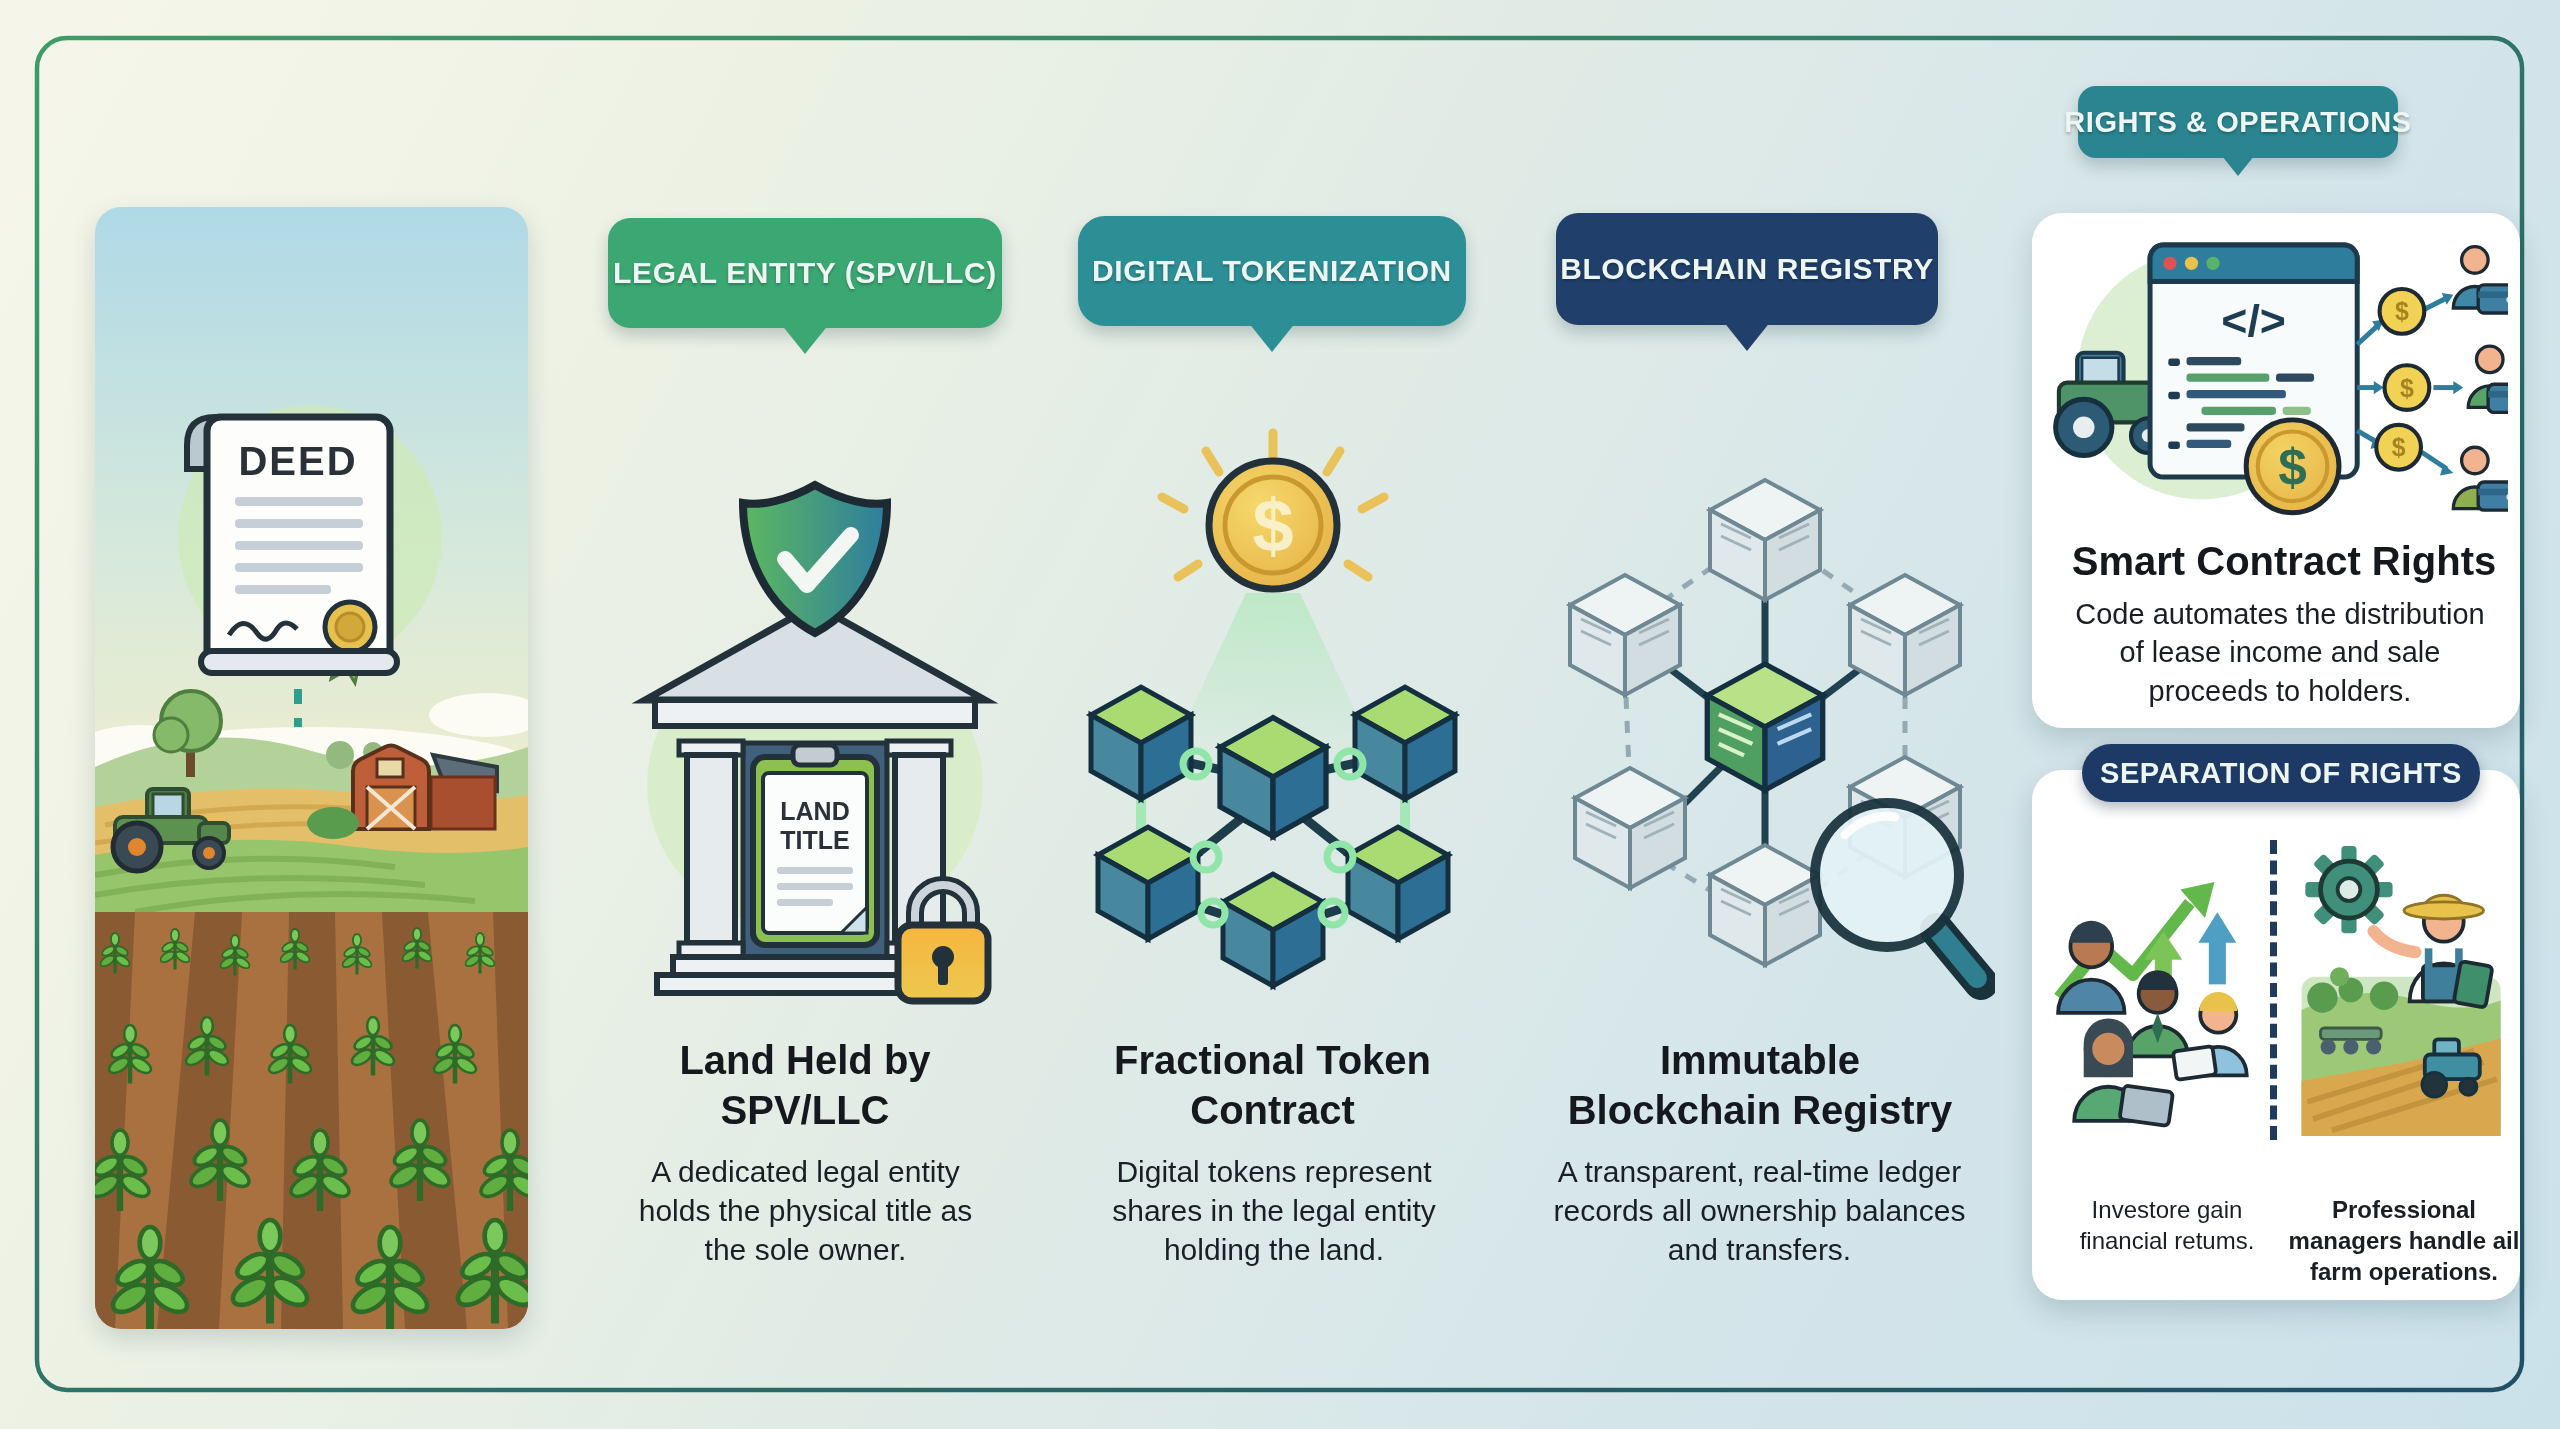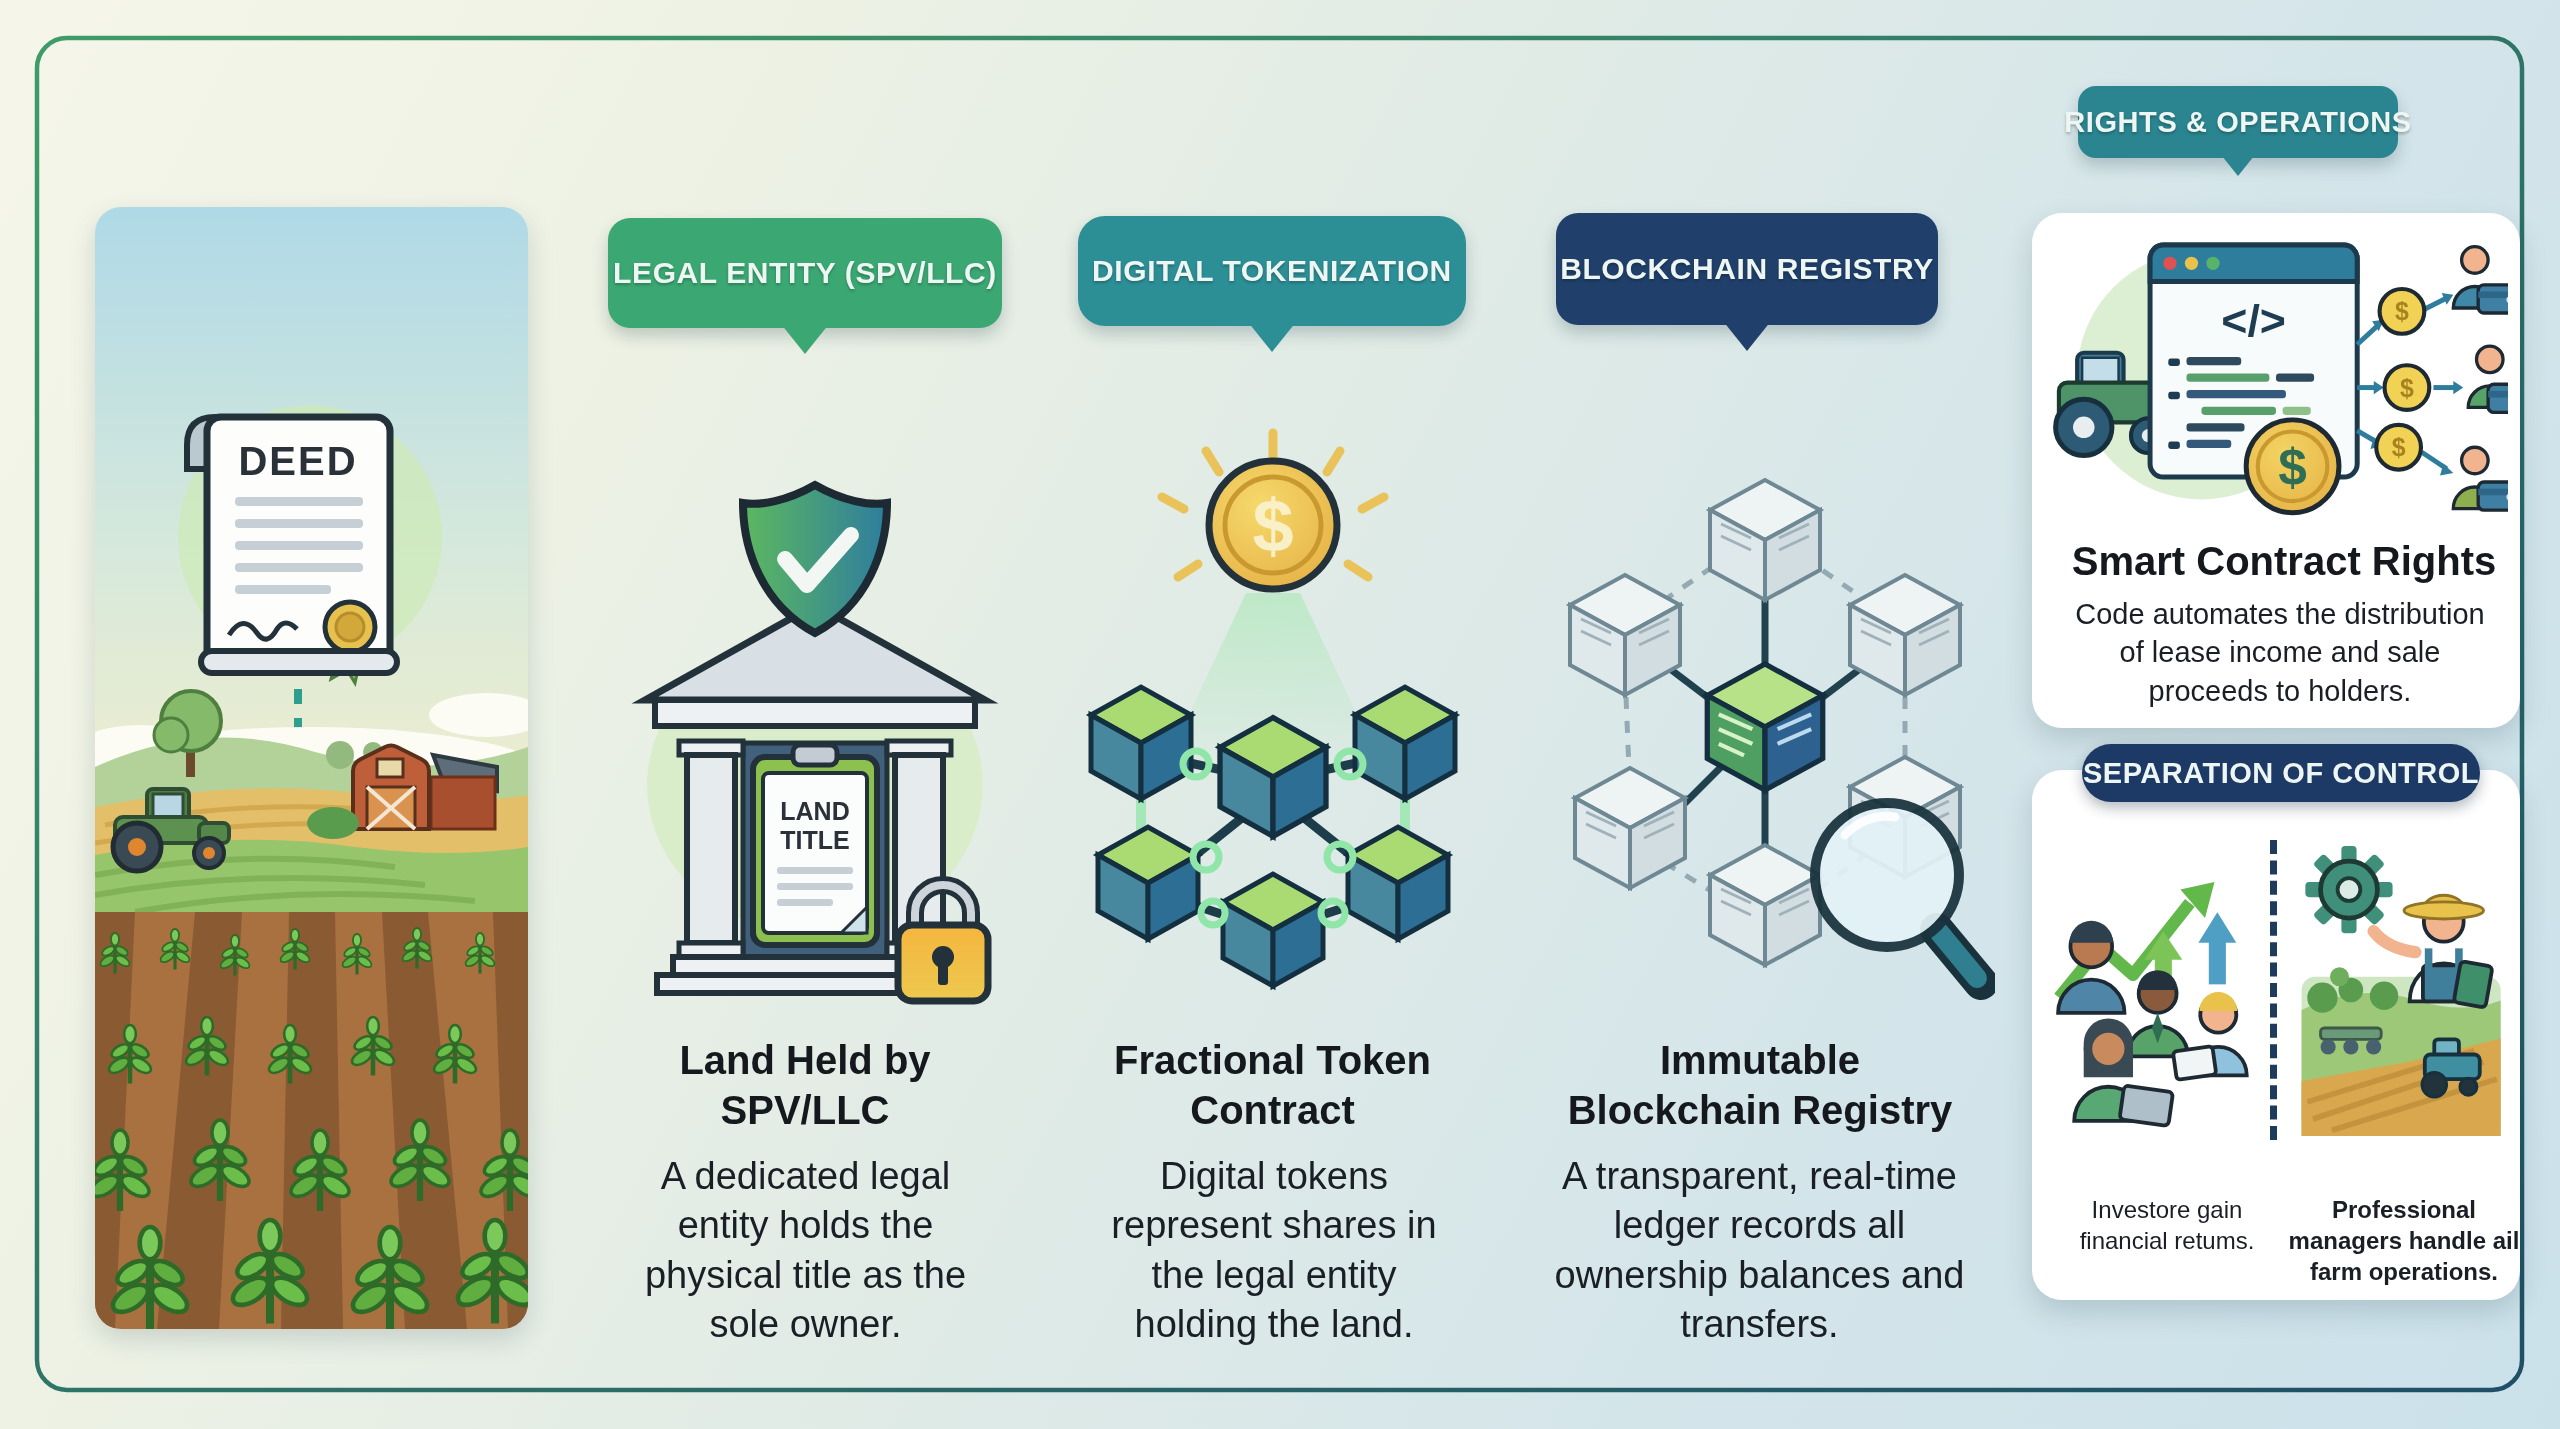--- a/index.html
+++ b/index.html
@@ -34,21 +34,21 @@
   .banner-green .banner-label,.banner-teal .banner-label,.banner-navy .banner-label{font-size:30px;}
   .banner-rights{left:2078px;top:86px;width:320px;height:72px;border-radius:18px;background:var(--rights-banner);}
   .banner-rights .banner-label{font-size:29px;}
   .banner-rights .tail{bottom:-18px;border-left:16px solid transparent;border-right:16px solid transparent;border-top:20px solid var(--rights-banner);}
   
   .col-icon{position:absolute;}
   .col-icon svg{display:block;width:100%;height:100%;}
   .col-title{position:absolute;text-align:center;color:var(--title-text);font-weight:700;
     font-size:40px;line-height:1.25;}
   .col-title span{display:block;}
-  .col-desc{position:absolute;text-align:center;color:var(--body-text);font-size:38px;line-height:1.3;margin:0;}
+  .col-desc{position:absolute;text-align:center;color:var(--body-text);font-size:30px;line-height:1.3;margin:0;}
   
   .card{position:absolute;background:var(--card-bg);border-radius:30px;
     box-shadow:0 12px 28px rgba(30,60,72,.18);}
   .smart-card{left:2032px;top:213px;width:488px;height:515px;}
   .smart-card .illus{position:absolute;left:12px;top:8px;width:464px;height:300px;}
   .smart-card .illus svg{width:100%;height:100%;display:block;}
   .smart-title{position:absolute;left:0;top:318px;width:100%;text-align:center;margin:8px;
     font-size:40px;font-weight:700;color:var(--title-text);}
   .smart-desc{position:absolute;left:24px;top:378px;width:440px;text-align:center;margin:4px;
     font-size:29px;line-height:1.32;color:var(--body-text);}
@@ -556,21 +556,21 @@
               <circle cx="42" cy="10" r="4" fill="#D9E4EA"></circle>
           </g>
         </g>
       </svg>
     </div>
     <h2 class="smart-title">Smart Contract Rights</h2>
     <p class="smart-desc">Code automates the distribution of lease income and sale proceeds to holders.</p>
   </div>
 
   <div class="separation-pill">
-    <span class="banner-label">SEPARATION OF CONTROL</span>
+    <span class="banner-label">SEPARATION OF RIGHTS</span>
   </div>
   <div class="card separation-card">
     <div class="sep-illus sep-left">
       <svg viewBox="0 0 230 330">
         <g>
           <polyline points="18,172 62,118 96,148 156,72" fill="none" stroke="#62B84A" stroke-width="13" stroke-linejoin="round"></polyline>
           <polygon points="146,58 182,50 172,88" fill="#62B84A"></polygon>
         </g>
         <g fill="#7CC457">
           <rect x="119" y="128" width="18" height="42"></rect>

